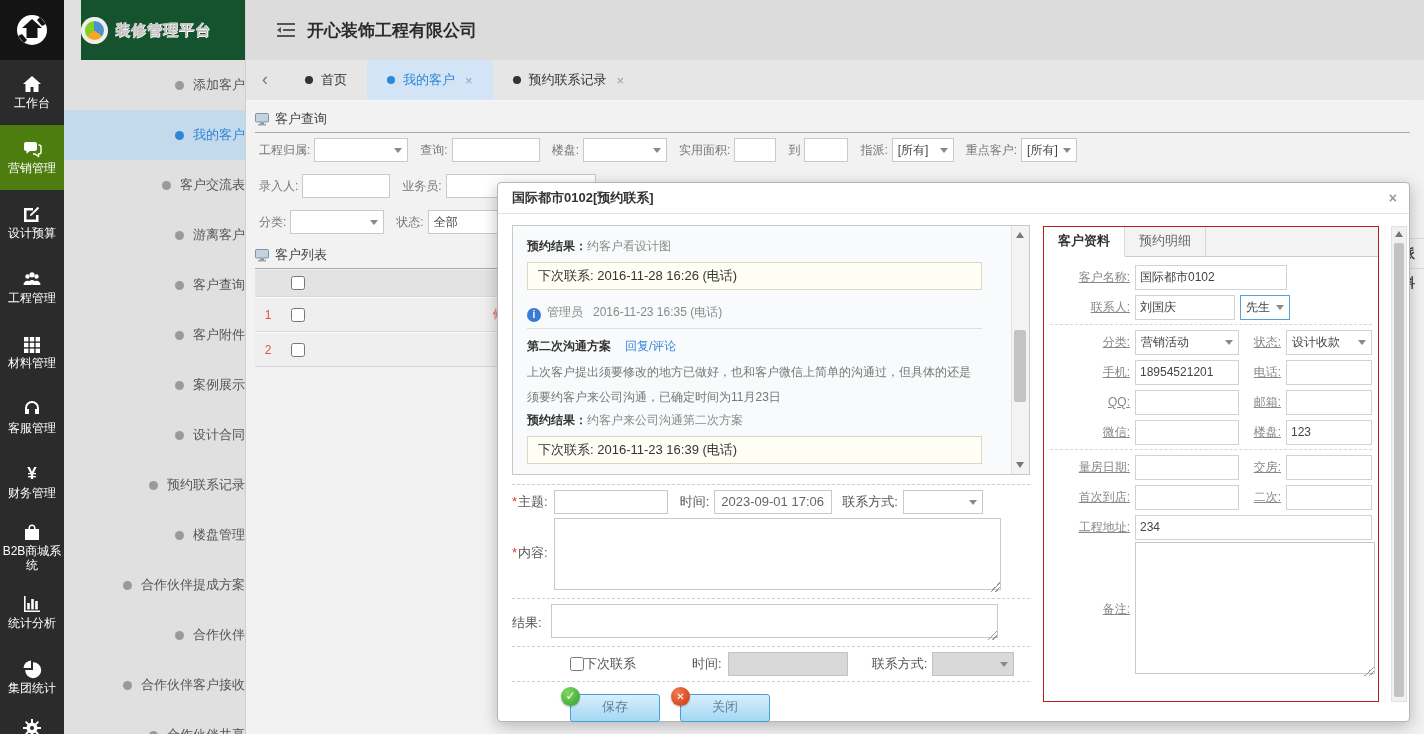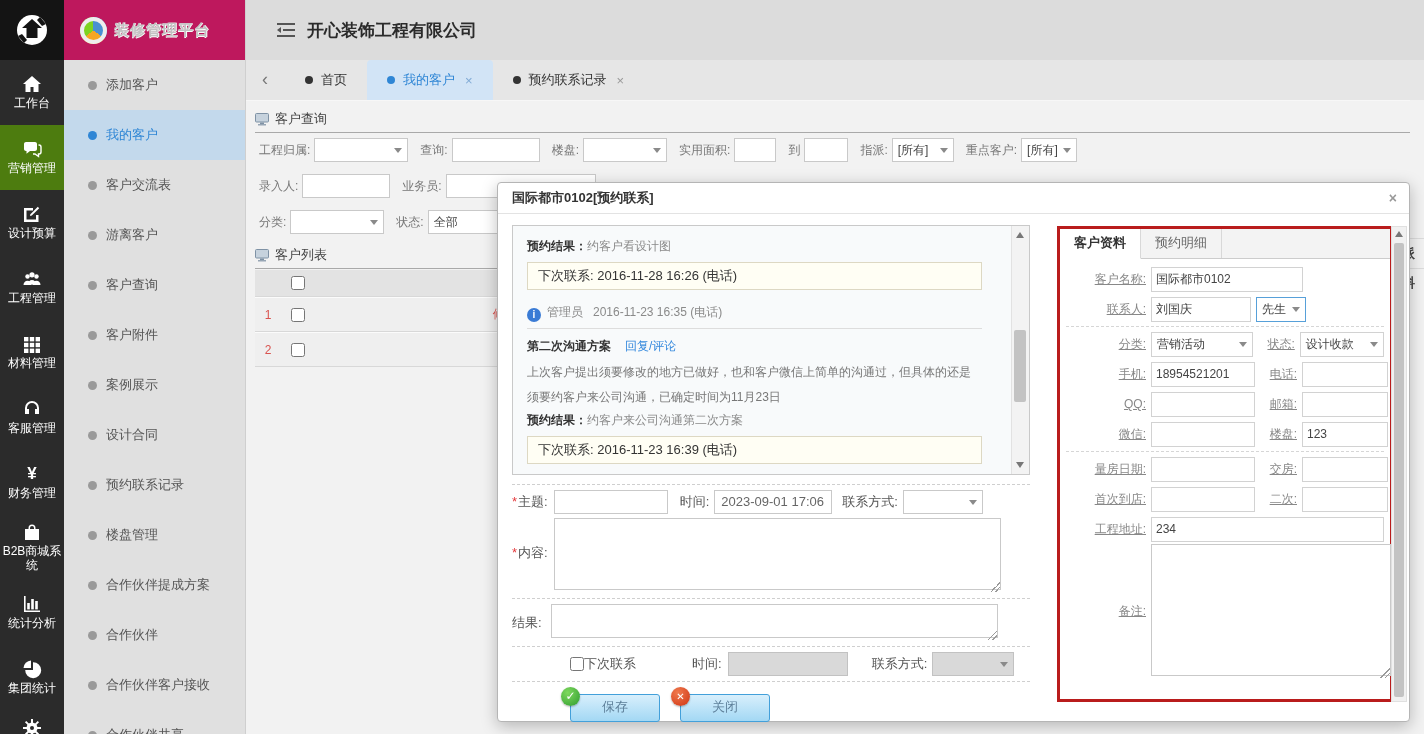--- a/index.html
+++ b/index.html
@@ -10,24 +10,24 @@
   .rail{position:absolute;left:0;top:0;width:64px;height:734px;background:#2b2b2b;z-index:6;}
   .rail-logo{height:60px;background:#141414;display:flex;align-items:center;justify-content:center;}
   .rail-item{height:65px;display:flex;flex-direction:column;align-items:center;justify-content:center;gap:3px;color:#fff;font-size:12px;text-align:center;line-height:1.15;cursor:pointer;padding:0 2px;}
   .rail-item.active{background:#4d7c0f;}
   .ric{width:20px;height:20px;fill:#fff;}
   .yen{font-size:17px;font-weight:bold;color:#fff;line-height:20px;height:20px;}
   .rail-gear{position:absolute;left:0;right:0;bottom:-4px;display:flex;justify-content:center;}
 
   
   .submenu{position:absolute;left:64px;top:0;width:181px;height:734px;background:#e0e0e0;border-right:1px solid #cfcfcf;z-index:5;overflow:hidden;}
-  .sm-logo{height:60px;display:flex;align-items:center;padding-left:16px;gap:7px;background:#be185d;}
+  .sm-logo{height:60px;display:flex;align-items:center;gap:7px;background:#14532d;margin-left:17px;}
   .swirl{width:27px;height:27px;border-radius:50%;background:conic-gradient(#4a90d2 0 35%,#f5a623 35% 65%,#7ed321 65% 100%);box-shadow:inset 0 0 0 4px #eee;}
   .plat-name{font-size:15px;font-weight:bold;color:#c2c2c2;text-shadow:0 1px 0 #fafafa,1px 0 0 #fafafa;letter-spacing:1px;}
-  .sm-item{height:50px;display:flex;align-items:center;gap:9px;padding-left:24px;font-size:13px;color:#555;cursor:pointer;}
+  .sm-item{height:50px;display:flex;align-items:center;gap:9px;padding-left:24px;font-size:13px;color:#555;cursor:pointer;justify-content:flex-end;}
   .sm-item.active{background:#c3d9ec;color:#2f86d5;}
   .dot{width:9px;height:9px;border-radius:50%;background:#9a9a9a;flex:0 0 auto;}
   .sm-item.active .dot{background:#2f86d5;}
 
   
   .header{position:absolute;left:245px;top:0;width:1179px;height:60px;background:#dcdcdc;display:flex;align-items:center;gap:12px;padding-left:32px;box-sizing:border-box;}
   .company{font-size:17px;font-weight:bold;color:#2b2b2b;}
   .tabbar{position:absolute;left:245px;top:60px;width:1179px;height:40px;background:#e6e6e6;border-bottom:1px solid #f7f7f7;display:flex;align-items:flex-end;z-index:4;}
   .tb-back{width:40px;height:40px;line-height:38px;text-align:center;color:#777;font-size:18px;cursor:pointer;}
   .tab{height:40px;display:flex;align-items:center;gap:8px;padding:0 20px;font-size:13px;color:#333;cursor:pointer;}
@@ -94,21 +94,21 @@
   .grip{position:absolute;right:1px;bottom:1px;width:10px;height:10px;background:linear-gradient(135deg,transparent 50%,#9a9a9a 50%,#9a9a9a 58%,transparent 58%,transparent 72%,#9a9a9a 72%,#9a9a9a 80%,transparent 80%);cursor:nwse-resize;}
   .btnrow{display:flex;gap:20px;margin:12px 0 0 58px;}
   .mbtn{position:relative;width:88px;height:26px;line-height:24px;text-align:center;font-size:13px;color:#5d7f99;background:linear-gradient(#d8effc,#a3d8f4);border:1px solid #43a0da;border-radius:3px;cursor:pointer;}
   .bico{position:absolute;left:-10px;top:-8px;width:19px;height:19px;border-radius:50%;color:#fff;font-size:12px;font-weight:bold;line-height:19px;text-align:center;box-shadow:0 1px 2px rgba(0,0,0,.3);}
   .bico.ok{background:radial-gradient(circle at 35% 30%,#7fd95e,#2f9b2f);}
   .bico.ok::after{content:"\2713";}
   .bico.err{background:radial-gradient(circle at 35% 30%,#f07a4e,#cf3412);}
   .bico.err::after{content:"\2715";font-size:10px;}
 
   
-  .panel{position:absolute;left:559px;top:43px;width:336px;height:476px;background:#fff;border:3px solid #b91c1c;box-sizing:border-box;}
+  .panel{position:absolute;left:545px;top:43px;width:336px;height:476px;background:#fff;border:1px solid #b91c1c;box-sizing:border-box;}
   .ptabs{height:29px;background:#f3f3f3;border-bottom:1px solid #ccc;display:flex;}
   .ptab{height:29px;line-height:28px;padding:0 14px;font-size:13px;color:#666;border-right:1px solid #d8d8d8;cursor:pointer;}
   .ptab.active{background:#fff;font-weight:bold;color:#333;border-bottom:1px solid #fff;}
   .pbody{padding:5px 6px;}
   .prow{display:flex;align-items:center;height:30px;white-space:nowrap;}
   .plbl{width:80px;text-align:right;color:#888;font-size:12px;padding-right:5px;flex:0 0 auto;text-decoration:underline;}
   .pinp{height:25px;border:1px solid #d2d2d2;background:#fff;padding:0 4px;font-size:12px;color:#444;box-sizing:border-box;}
   .psel{height:25px;border:1px solid #d2d2d2;background:#fff;display:inline-flex;align-items:center;justify-content:space-between;padding:0 5px;box-sizing:border-box;font-size:12px;color:#444;cursor:pointer;}
   .psel.hl{border:1px solid #57a0d9;}
   .pdash{border-top:1px dashed #d6d6d6;margin:2px 0;}

